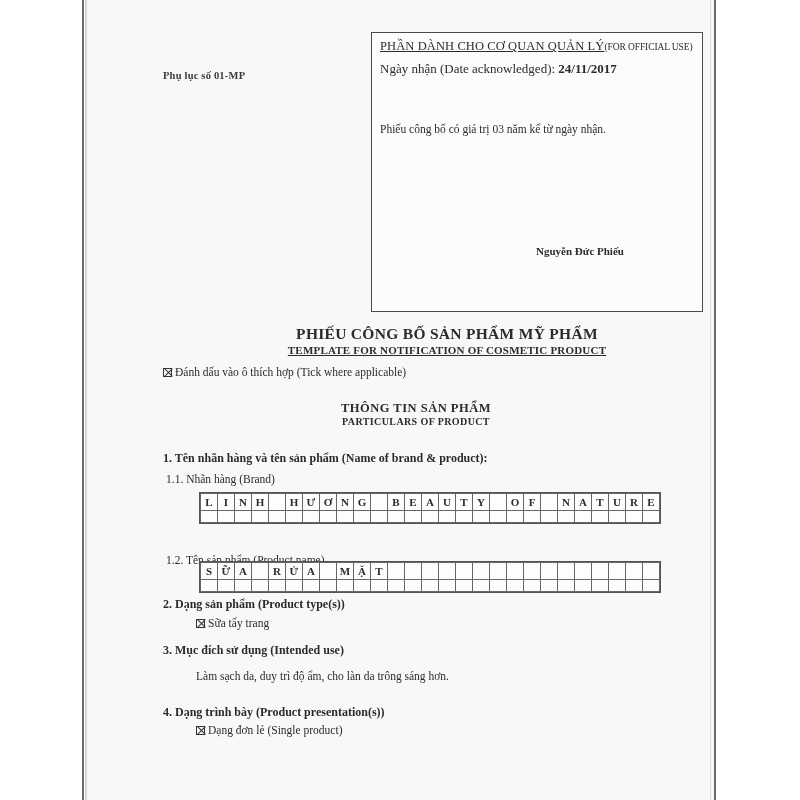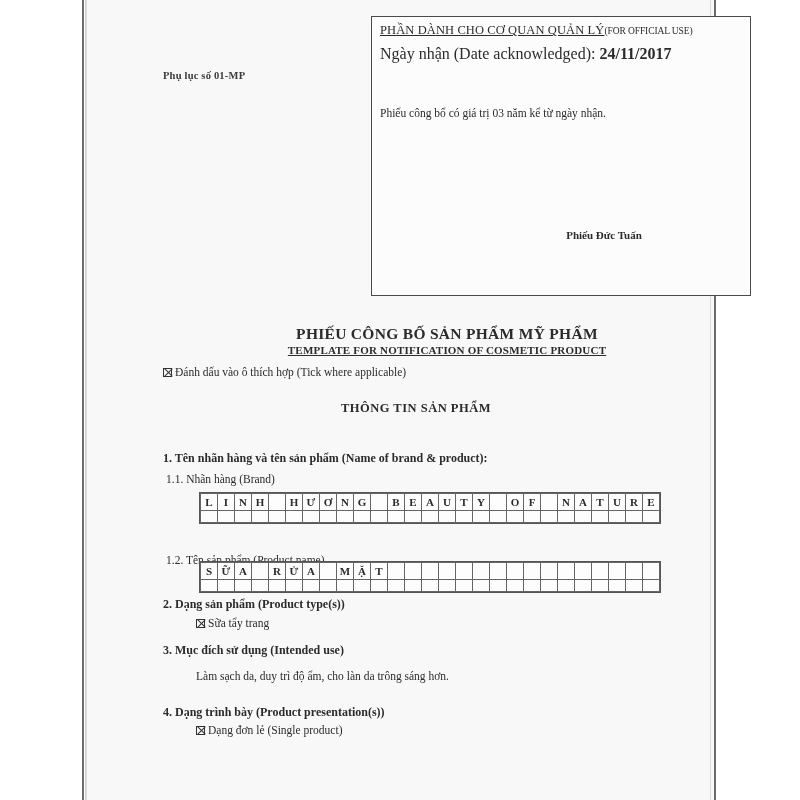--- a/index.html
+++ b/index.html
@@ -72,22 +72,22 @@
     font-size: 10.5px;
     font-weight: bold;
     letter-spacing: .2px;
     color: #3a3a3a;
   }
 
   
   .official-box {
     position: absolute;
     left: 371px;
-    top: 16px;
-    width: 380px;
+    top: 32px;
+    width: 332px;
     height: 280px;
     border: 1.5px solid #4a4a4a;
     background: #fcfcfc;
     box-sizing: border-box;
     padding-left: 36px;
   }
   .ob-title {
     position: absolute;
     left: 8px;
     top: 6px;
@@ -99,21 +99,21 @@
     text-decoration: underline;
     letter-spacing: .1px;
   }
   .ob-title .small {
     font-size: 9.5px;
     letter-spacing: -.1px;
   }
   .ob-line {
     position: absolute;
     left: 8px;
-    font-size: 16px;
+    font-size: 13px;
     white-space: nowrap;
   }
   .ob-line b { font-weight: bold; }
   .ob-line-1 { top: 28px; }
   .ob-line-2 { top: 50px; }
   .ob-line-3 { top: 90px; font-size: 11.5px; }
 
   .signer-block {
     position: absolute;
     left: 0;
@@ -247,31 +247,32 @@
 
     <div class="ob-line ob-line-1">
       <span>Ngày nhận (Date acknowledged):</span>
       <b>24/11/2017</b>
     </div>
 
 
     <div class="ob-line ob-line-3">Phiếu công bố có giá trị 03 năm kể từ ngày nhận.</div>
 
 
-    <div class="signer-name">Phiếu Đức Tuấn</div>
+    <div class="signer-name">Nguyễn Đức Phiếu</div>
   </div>
 
   <div class="doc-title doc-title-vn">PHIẾU CÔNG BỐ SẢN PHẨM MỸ PHẨM</div>
   <div class="doc-title doc-title-en">TEMPLATE FOR NOTIFICATION OF COSMETIC PRODUCT</div>
 
   <div class="tick-note">
     <span class="ckbox"></span><span>Đánh dấu vào ô thích hợp (Tick where applicable)</span>
   </div>
 
   <div class="section-title section-title-vn">THÔNG TIN SẢN PHẨM</div>
+  <div class="section-title section-title-en">PARTICULARS OF PRODUCT</div>
 
   <div class="q q1">1. Tên nhãn hàng và tên sản phẩm (Name of brand &amp; product):</div>
   <div class="sub sub11">1.1. Nhãn hàng (Brand)</div>
 
   <div class="grid grid-brand">
     <table>
       <tbody>
           <tr id="brand-row">
             <td>L</td>
             <td>I</td>

